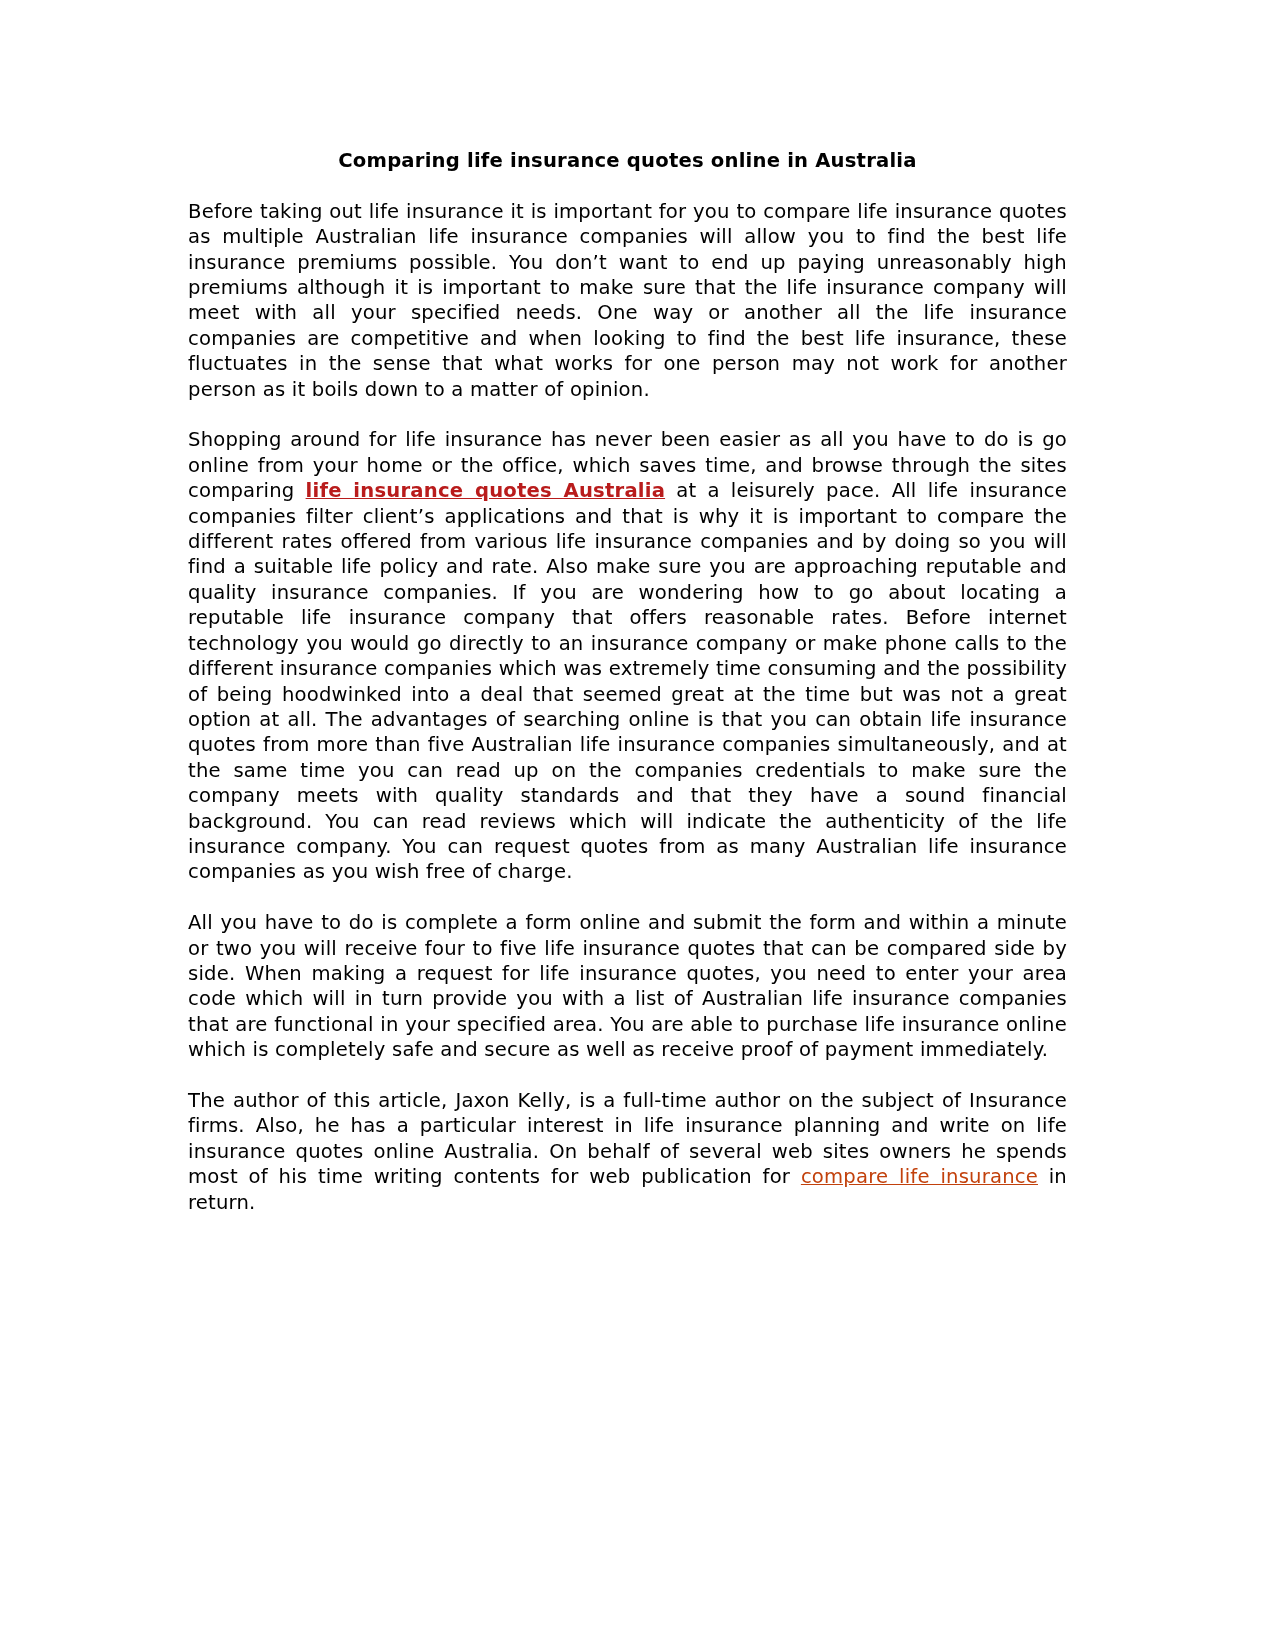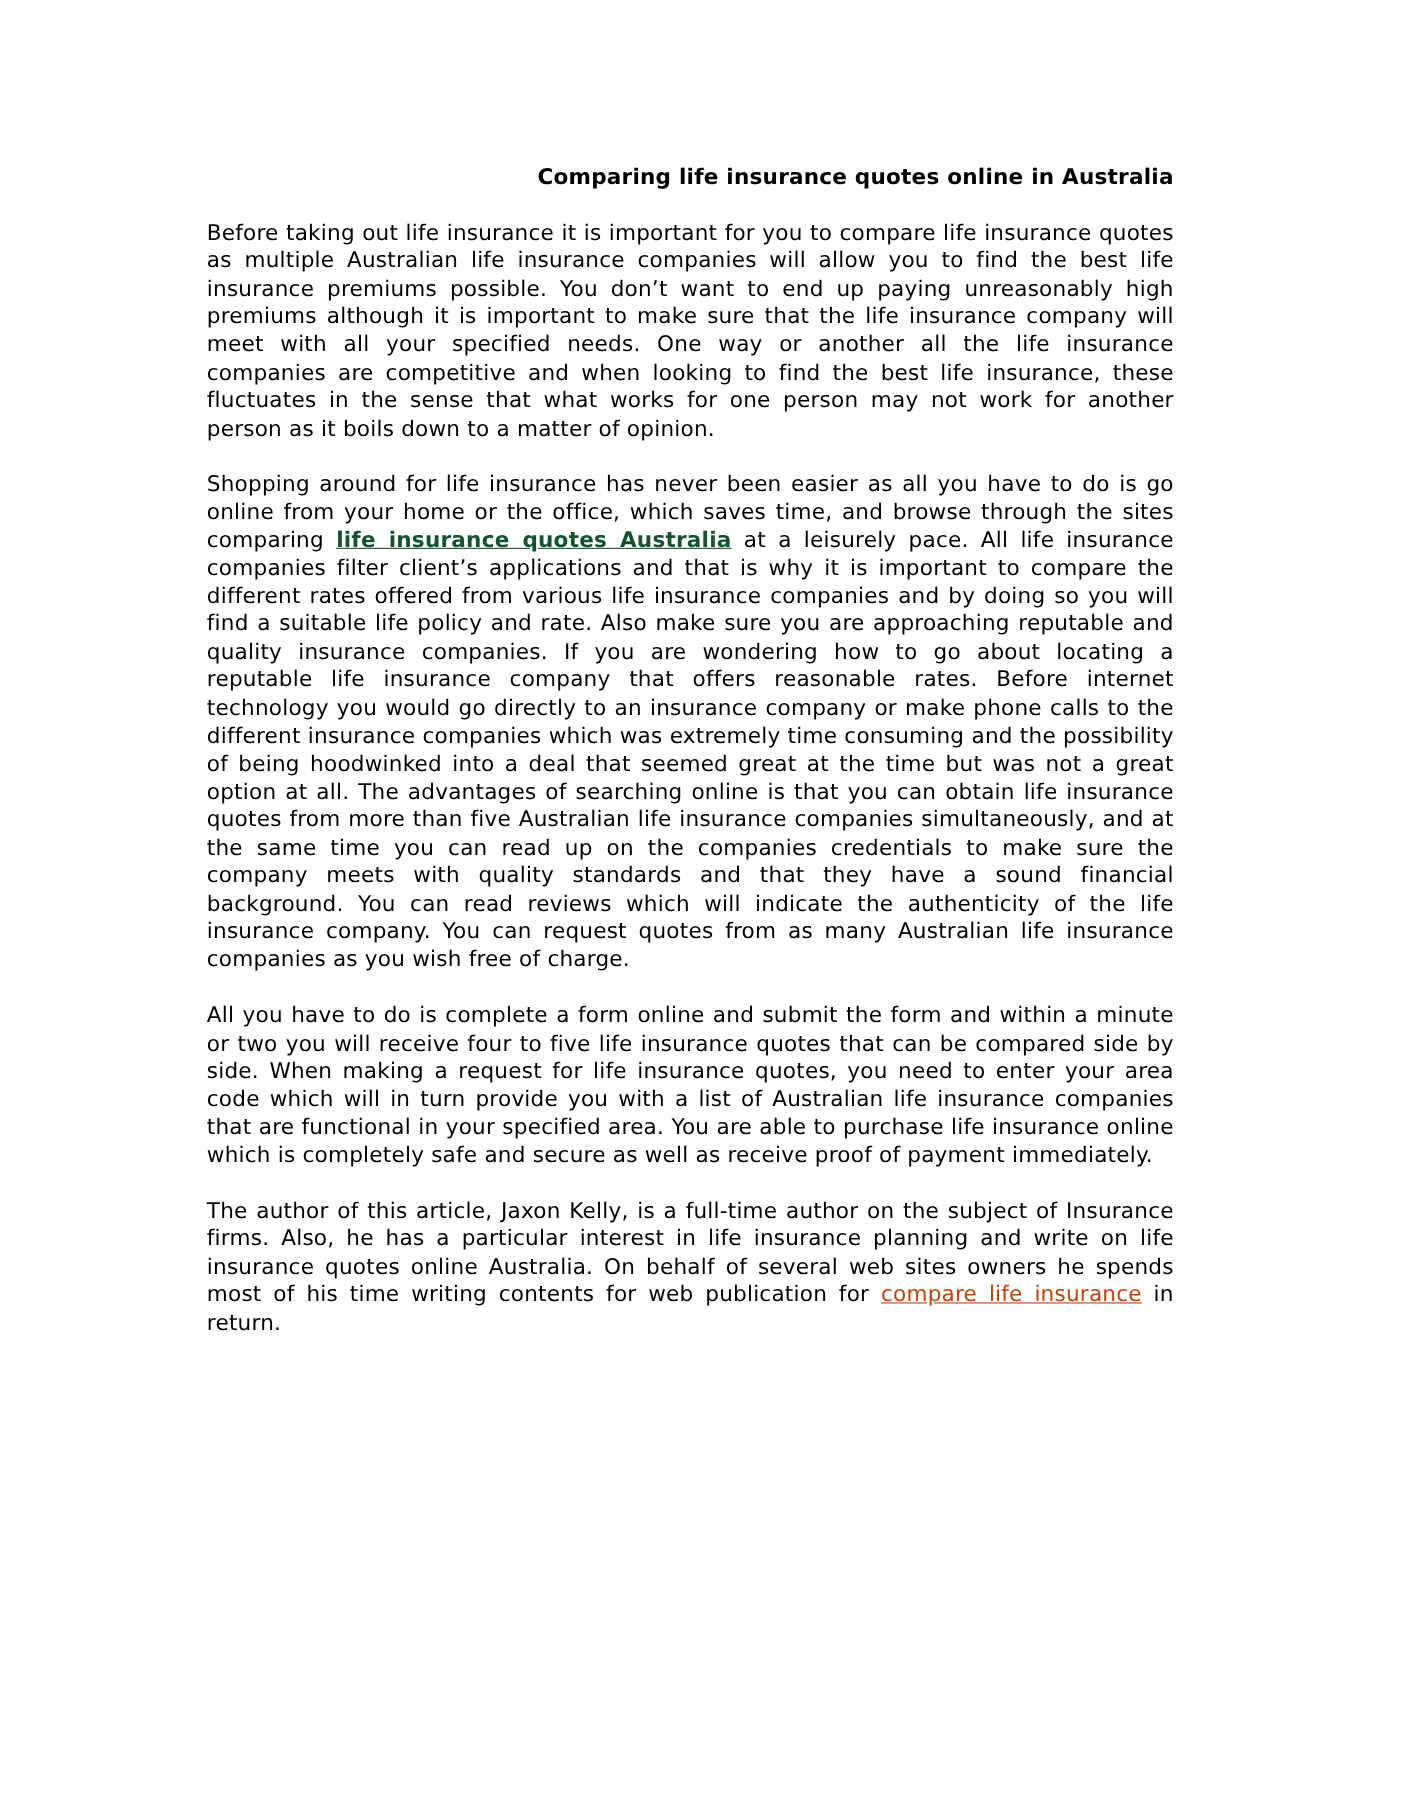--- a/index.html
+++ b/index.html
@@ -11,31 +11,31 @@
       width: 879px;
       font-family: "DejaVu Sans", sans-serif;
       font-size: 19.6px;
       line-height: 25.4px;
       color: #000000;
       letter-spacing: 0.2px;
     }
     .title {
       font-weight: bold;
       margin: 0 0 25.4px 0;
-      text-align: right;
+      text-align: center;
     }
     p {
       margin: 0 0 25.4px 0;
       text-align: justify;
     }
     a.link {
       color: #c2410c;
       text-decoration: underline;
     }
-    a.link.bold { font-weight: bold; color: #14532d; }
+    a.link.bold { font-weight: bold; color: #b91c1c; }
   </style>
 </head>
 <body>
 
 <div class="page">
   <div class="title">Comparing life insurance quotes online in Australia</div>
 
   <p>Before taking out life insurance it is important for you to compare life insurance quotes as multiple Australian life insurance companies will allow you to find the best life insurance premiums possible. You don’t want to end up paying unreasonably high premiums although it is important to make sure that the life insurance company will meet with all your specified needs. One way or another all the life insurance companies are competitive and when looking to find the best life insurance, these fluctuates in the sense that what works for one person may not work for another person as it boils down to a matter of opinion.</p>
 
   <p><span>Shopping around for life insurance has never been easier as all you have to do is go online from your home or the office, which saves time, and browse through the sites comparing </span><a class="link bold" href="#">life insurance quotes Australia</a><span> at a leisurely pace. All life insurance companies filter client’s applications and that is why it is important to compare the different rates offered from various life insurance companies and by doing so you will find a suitable life policy and rate. Also make sure you are approaching reputable and quality insurance companies. If you are wondering how to go about locating a reputable life insurance company that offers reasonable rates. Before internet technology you would go directly to an insurance company or make phone calls to the different insurance companies which was extremely time consuming and the possibility of being hoodwinked into a deal that seemed great at the time but was not a great option at all. The advantages of searching online is that you can obtain life insurance quotes from more than five Australian life insurance companies simultaneously, and at the same time you can read up on the companies credentials to make sure the company meets with quality standards and that they have a sound financial background. You can read reviews which will indicate the authenticity of the life insurance company.  You can request quotes from as many Australian life insurance companies as you wish free of charge.</span></p>

